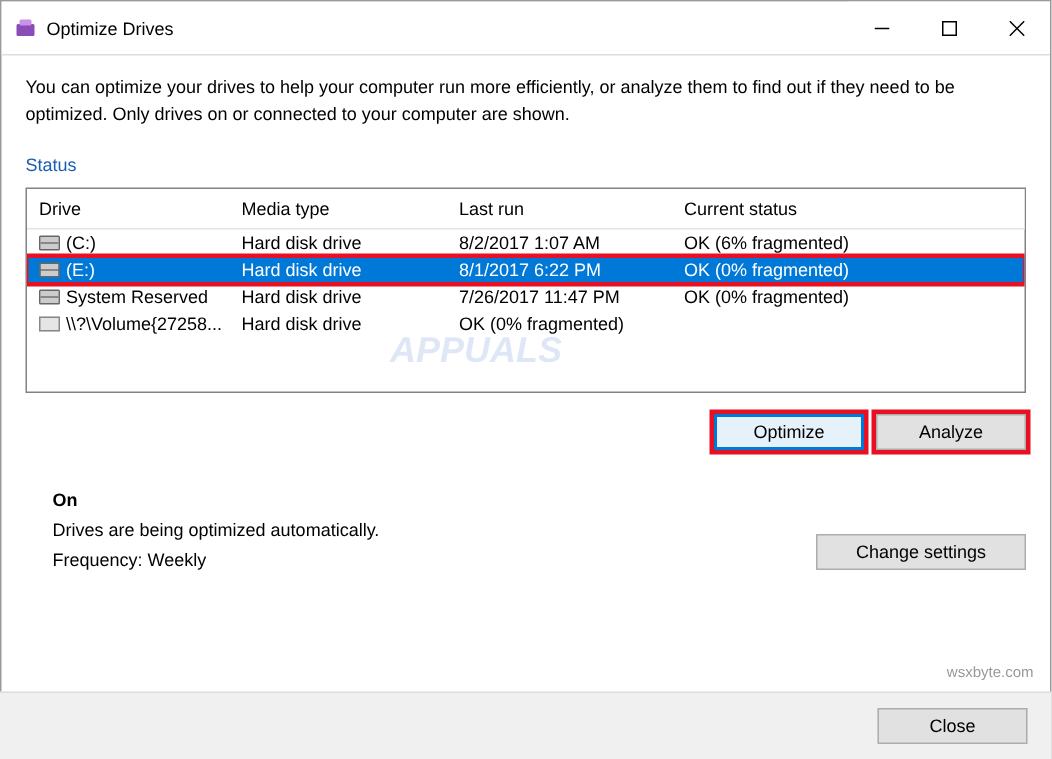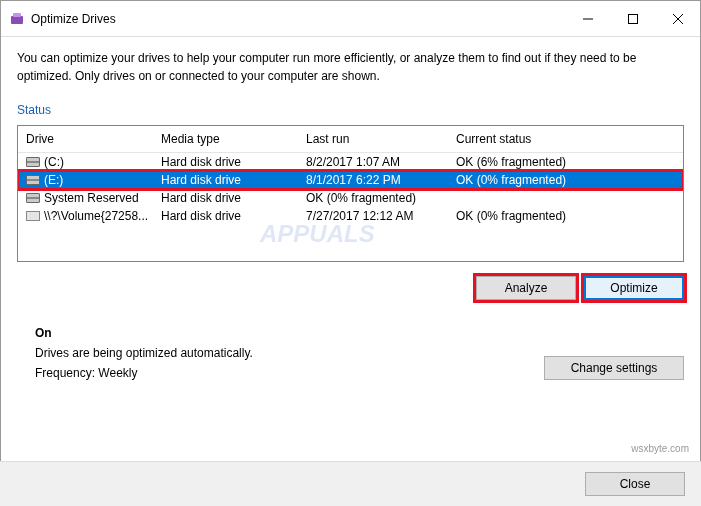--- a/index.html
+++ b/index.html
@@ -111,37 +111,37 @@
         <div class="td col-media">Hard disk drive</div>
         <div class="td col-lastrun">8/1/2017 6:22 PM</div>
         <div class="td col-status">OK (0% fragmented)</div>
       </div>
       <div class="table-row">
         <div class="td col-drive">
             <span class="drive-icon hdd"></span>
             <span>System Reserved</span>
           </div>
         <div class="td col-media">Hard disk drive</div>
+        <div class="td col-lastrun">7/26/2017 11:47 PM</div>
         <div class="td col-status">OK (0% fragmented)</div>
       </div>
       <div class="table-row">
         <div class="td col-drive">
             <span class="drive-icon vol"></span>
             <span>\\?\Volume{27258...</span>
           </div>
         <div class="td col-media">Hard disk drive</div>
-        <div class="td col-lastrun">7/27/2017 12:12 AM</div>
         <div class="td col-status">OK (0% fragmented)</div>
       </div>
     </div>
   </div>
 
   <div class="button-row">
+    <button class="btn focused highlighted-red">Optimize</button>
     <button class="btn highlighted-red">Analyze</button>
-    <button class="btn focused highlighted-red">Optimize</button>
   </div>
 
   <div class="sched-section">
     <div class="sched-row">
       <div class="sched-left sched-content">
         <div class="sched-on">On</div>
         <div class="sched-desc">Drives are being optimized automatically.</div>
         <div>Frequency: Weekly</div>
       </div>
       <div style="padding-top:6px;">

